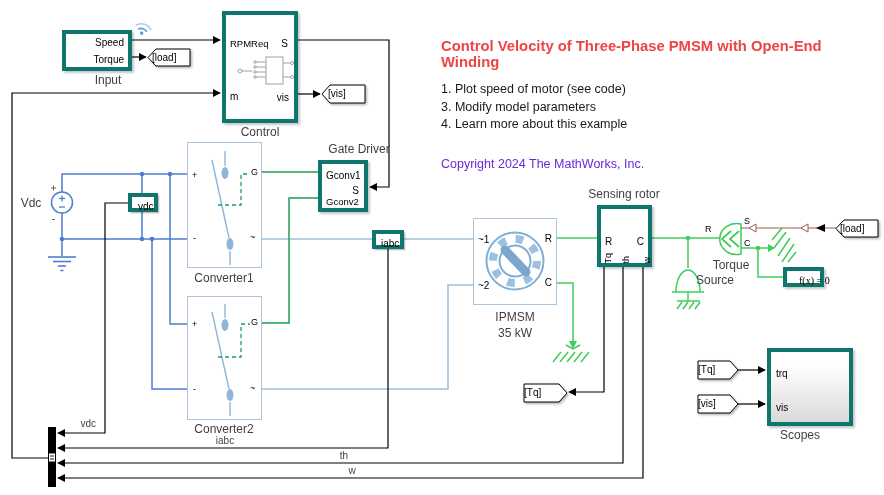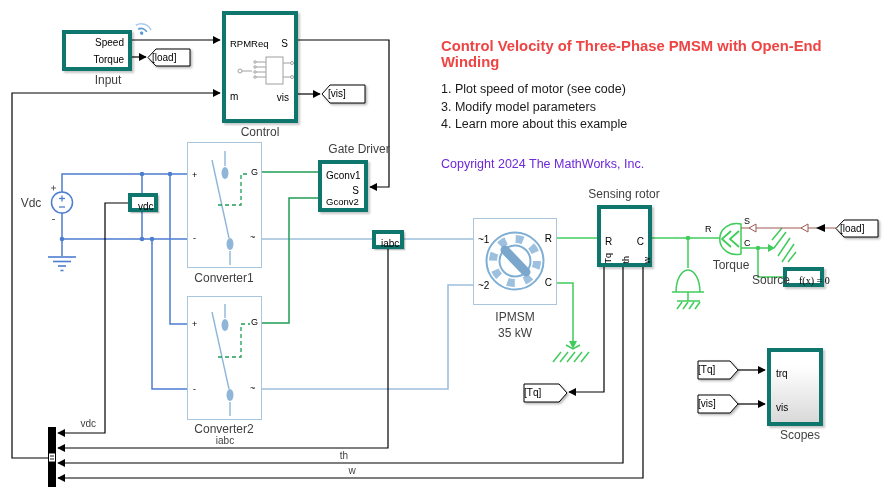--- a/index.html
+++ b/index.html
@@ -284,27 +284,27 @@
   <span class="vport" style="left:1px;top:44px;width:12px;">Tq</span>
   <span class="vport" style="left:19px;top:44px;width:12px;">th</span>
   <span class="vport" style="left:40px;top:44px;width:12px;">w</span>
 </div>
 <div class="lbl" style="left:584px;top:188px;width:80px;">Sensing rotor</div>
 
 <span class="port" style="left:705px;top:225px;font-size:9px;">R</span>
 <span class="port" style="left:744px;top:217px;font-size:9px;">S</span>
 <span class="port" style="left:744px;top:239px;font-size:9px;">C</span>
 <div class="lbl" style="left:702px;top:259px;width:58px;">Torque</div>
-<div class="lbl" style="left:742px;top:274px;width:58px;">Source</div>
+<div class="lbl" style="left:686px;top:274px;width:58px;">Source</div>
 
 <div class="blk" style="left:783px;top:267px;width:41px;height:20px;">
   <span class="port" style="left:12px;top:5px;font-family:Liberation Serif, serif;">f(x) = 0</span>
 </div>
 
-<div class="blk" id="scopes-blk" style="left:767px;top:348px;width:56px;height:78px;">
+<div class="blk" id="scopes-blk" style="left:767px;top:348px;width:86px;height:78px;">
   <span class="port" style="left:5px;top:17px;">trq</span>
   <span class="port" style="left:5px;top:51px;">vis</span>
 </div>
 <div class="lbl" style="left:770px;top:429px;width:60px;">Scopes</div>
 
 <div class="tagtext" style="left:152px;top:53px;width:38px;">[load]</div>
 <div class="tagtext" style="left:328px;top:89px;width:37px;">[vis]</div>
 <div class="tagtext" style="left:524px;top:388px;width:37px;">[Tq]</div>
 <div class="tagtext" style="left:840px;top:224px;width:38px;">[load]</div>
 <div class="tagtext" style="left:698px;top:365px;width:34px;">[Tq]</div>

